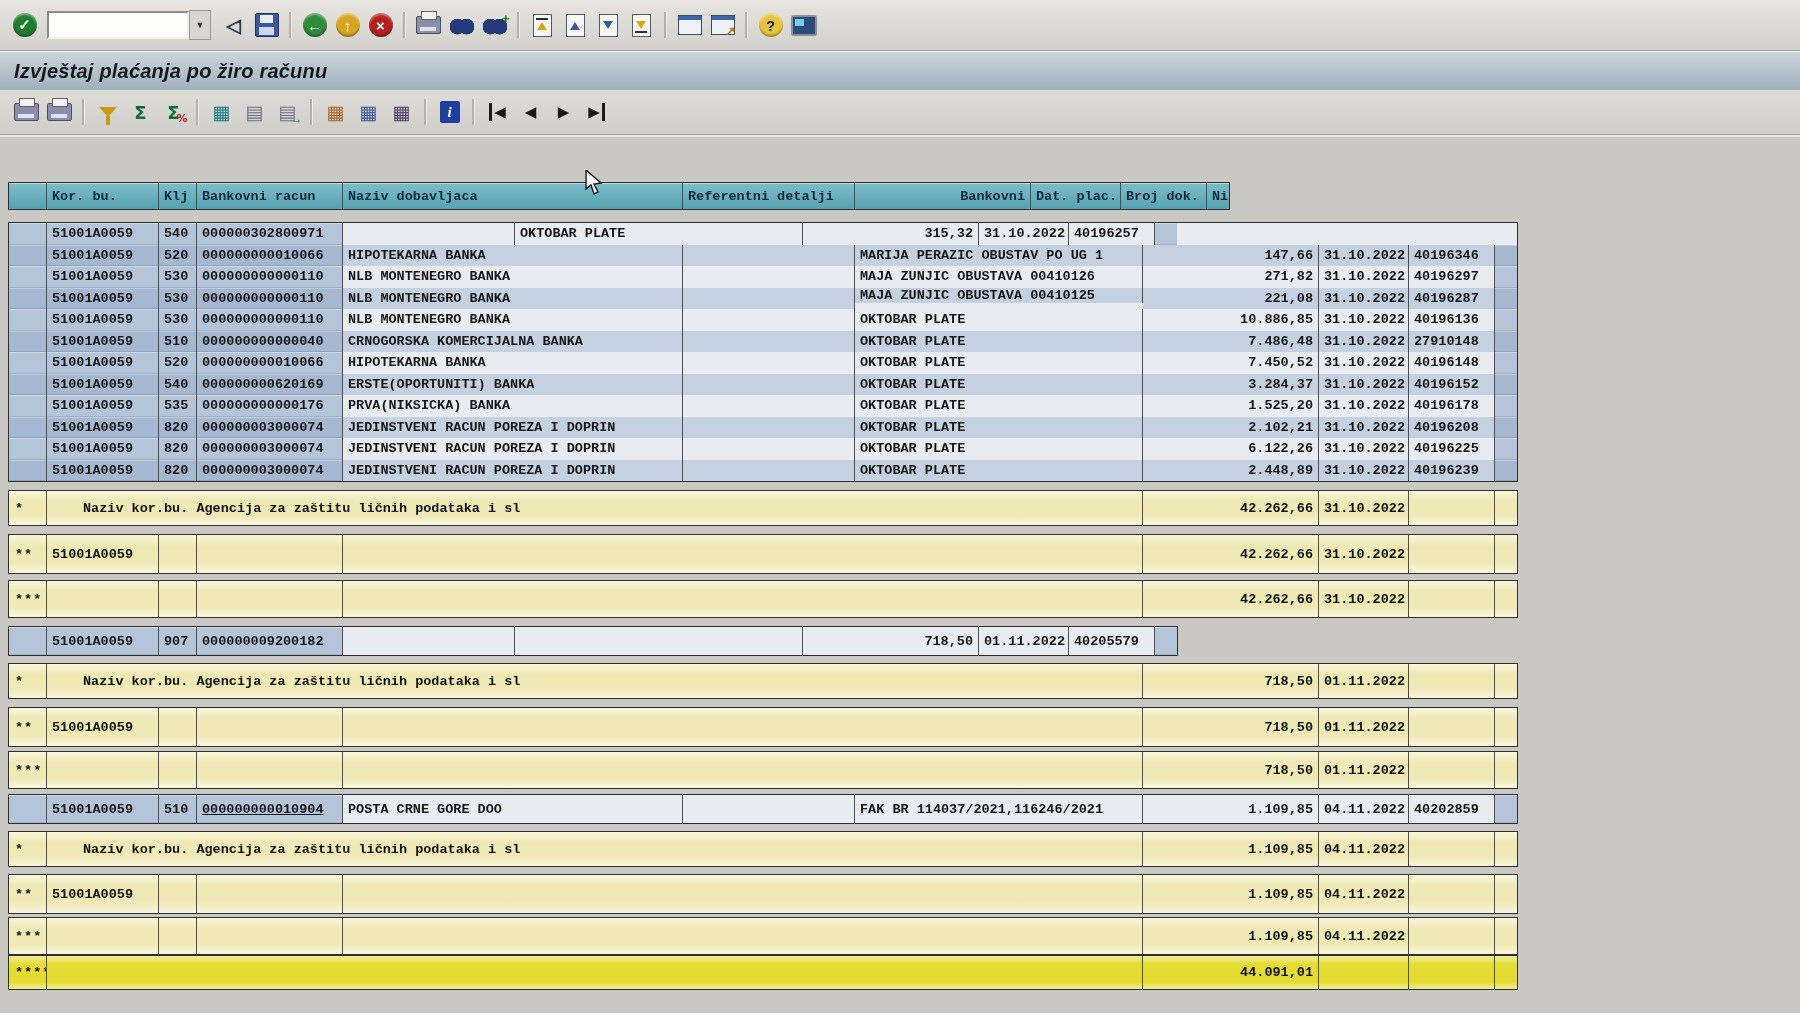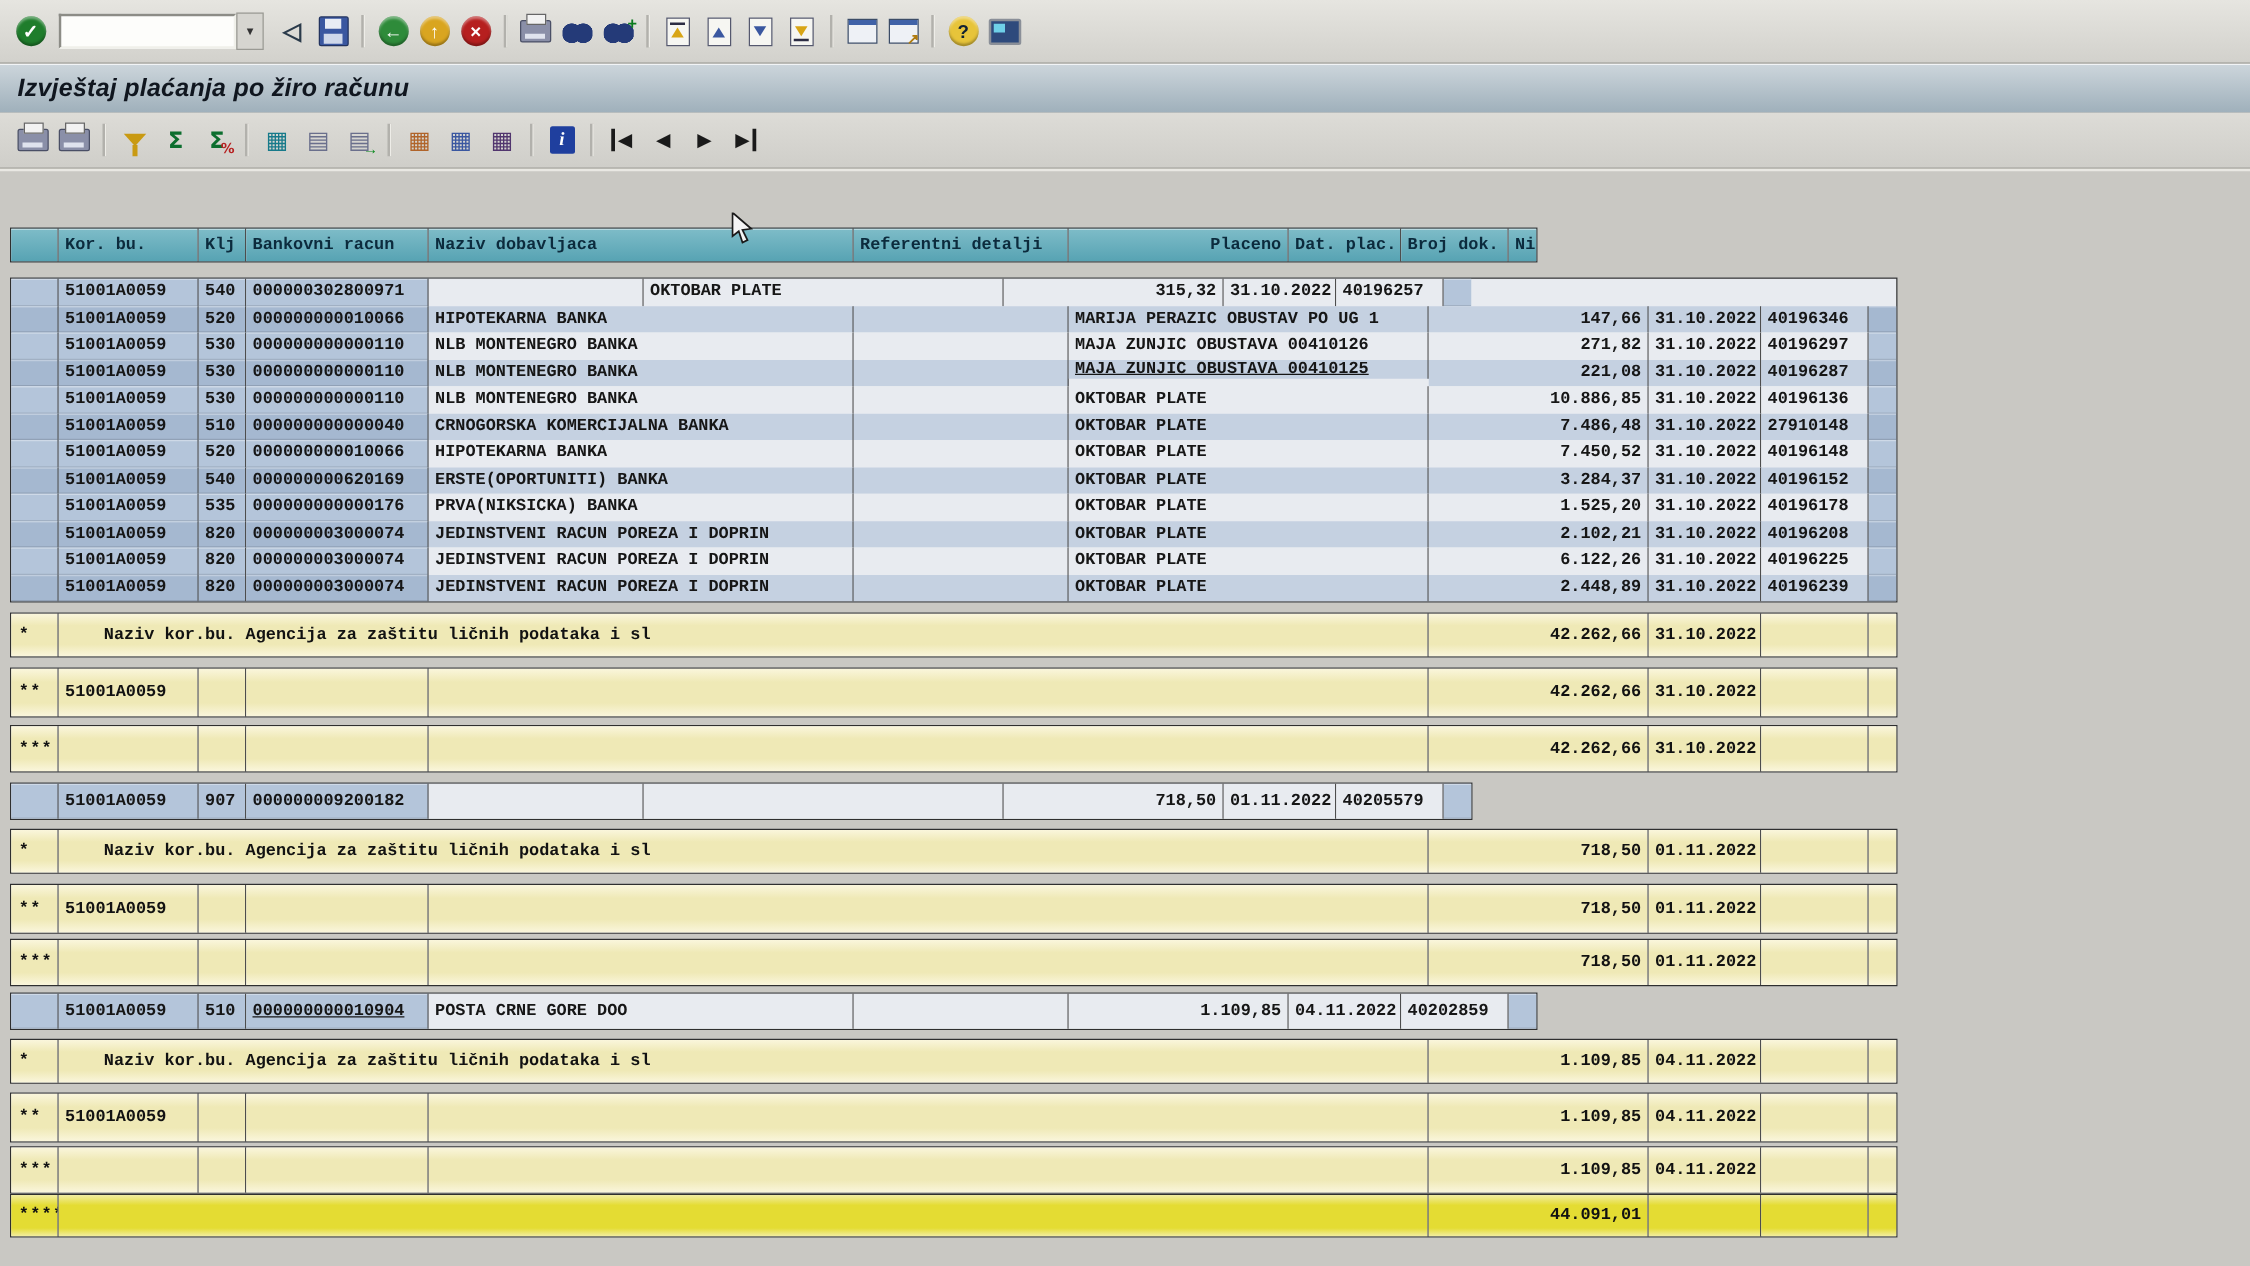--- a/index.html
+++ b/index.html
@@ -242,21 +242,21 @@
 
   <div id="report">
       <div class="block" style="top: 182px;">
         <div class="row hrow">
           <div class="cell" style="width: 38px; height: 26px;"></div>
           <div class="cell" style="width: 112px; height: 26px;">Kor. bu.</div>
           <div class="cell" style="width: 38px; height: 26px;">Klj</div>
           <div class="cell" style="width: 146px; height: 26px;">Bankovni racun</div>
           <div class="cell" style="width: 340px; height: 26px;">Naziv dobavljaca</div>
           <div class="cell" style="width: 172px; height: 26px;">Referentni detalji</div>
-          <div class="cell r" style="width: 176px; height: 26px;">Placeno</div>
+          <div class="cell r" style="width: 176px; height: 26px;">Bankovni</div>
           <div class="cell" style="width: 90px; height: 26px;">Dat. plac.</div>
           <div class="cell" style="width: 86px; height: 26px;">Broj dok.</div>
           <div class="cell" style="width: 22px; height: 26px;">Ni</div>
         </div>
       </div>
       <div class="block" style="top: 222px;">
         <div class="row dr-a">
           <div class="cell key" style="width: 38px; height: 21.5px;"></div>
           <div class="cell key" style="width: 112px; height: 21.5px;">51001A0059</div>
           <div class="cell key" style="width: 38px; height: 21.5px;">540</div>
@@ -294,21 +294,21 @@
           <div class="cell" style="width: 86px; height: 21.5px;">40196297</div>
           <div class="cell key" style="width: 22px; height: 21.5px;"></div>
         </div>
         <div class="row dr-b">
           <div class="cell key" style="width: 38px; height: 21.5px;"></div>
           <div class="cell key" style="width: 112px; height: 21.5px;">51001A0059</div>
           <div class="cell key" style="width: 38px; height: 21.5px;">530</div>
           <div class="cell key" style="width: 146px; height: 21.5px;">000000000000110</div>
           <div class="cell" style="width: 340px; height: 21.5px;">NLB MONTENEGRO BANKA</div>
           <div class="cell" style="width: 172px; height: 21.5px;"></div>
-          <div class="cell" style="width: 288px; height: 15px; text-decoration: underline;">MAJA ZUNJIC OBUSTAVA 00410125</div>
+          <div class="cell" style="width: 288px; height: 15px;">MAJA ZUNJIC OBUSTAVA 00410125</div>
           <div class="cell  r" style="width: 176px; height: 21.5px;">221,08</div>
           <div class="cell" style="width: 90px; height: 21.5px;">31.10.2022</div>
           <div class="cell" style="width: 86px; height: 21.5px;">40196287</div>
           <div class="cell key" style="width: 22px; height: 21.5px;"></div>
         </div>
         <div class="row dr-a">
           <div class="cell key" style="width: 38px; height: 21.5px;"></div>
           <div class="cell key" style="width: 112px; height: 21.5px;">51001A0059</div>
           <div class="cell key" style="width: 38px; height: 21.5px;">530</div>
           <div class="cell key" style="width: 146px; height: 21.5px;">000000000000110</div>
@@ -427,20 +427,21 @@
         </div>
       </div>
       <div class="block" style="top: 794px;">
         <div class="row dr-a">
           <div class="cell key" style="width: 38px; height: 28px;"></div>
           <div class="cell key" style="width: 112px; height: 28px;">51001A0059</div>
           <div class="cell key" style="width: 38px; height: 28px;">510</div>
           <div class="cell key" style="width: 146px; height: 28px; text-decoration: underline;">000000000010904</div>
           <div class="cell" style="width: 340px; height: 28px;">POSTA CRNE GORE DOO</div>
           <div class="cell" style="width: 172px; height: 28px;"></div>
+          <div class="cell" style="width: 288px; height: 28px;">FAK BR 114037/2021,116246/2021</div>
           <div class="cell  r" style="width: 176px; height: 28px;">1.109,85</div>
           <div class="cell" style="width: 90px; height: 28px;">04.11.2022</div>
           <div class="cell" style="width: 86px; height: 28px;">40202859</div>
           <div class="cell key" style="width: 22px; height: 28px;"></div>
         </div>
       </div>
       <div class="block" style="top: 490px;">
         <div class="row sub">
           <div class="cell lvl" style="width: 38px; height: 34px;">*</div>
           <div class="cell starlabel" style="width: 1096px; height: 34px;">Naziv kor.bu. Agencija za zaštitu ličnih podataka i sl</div>

